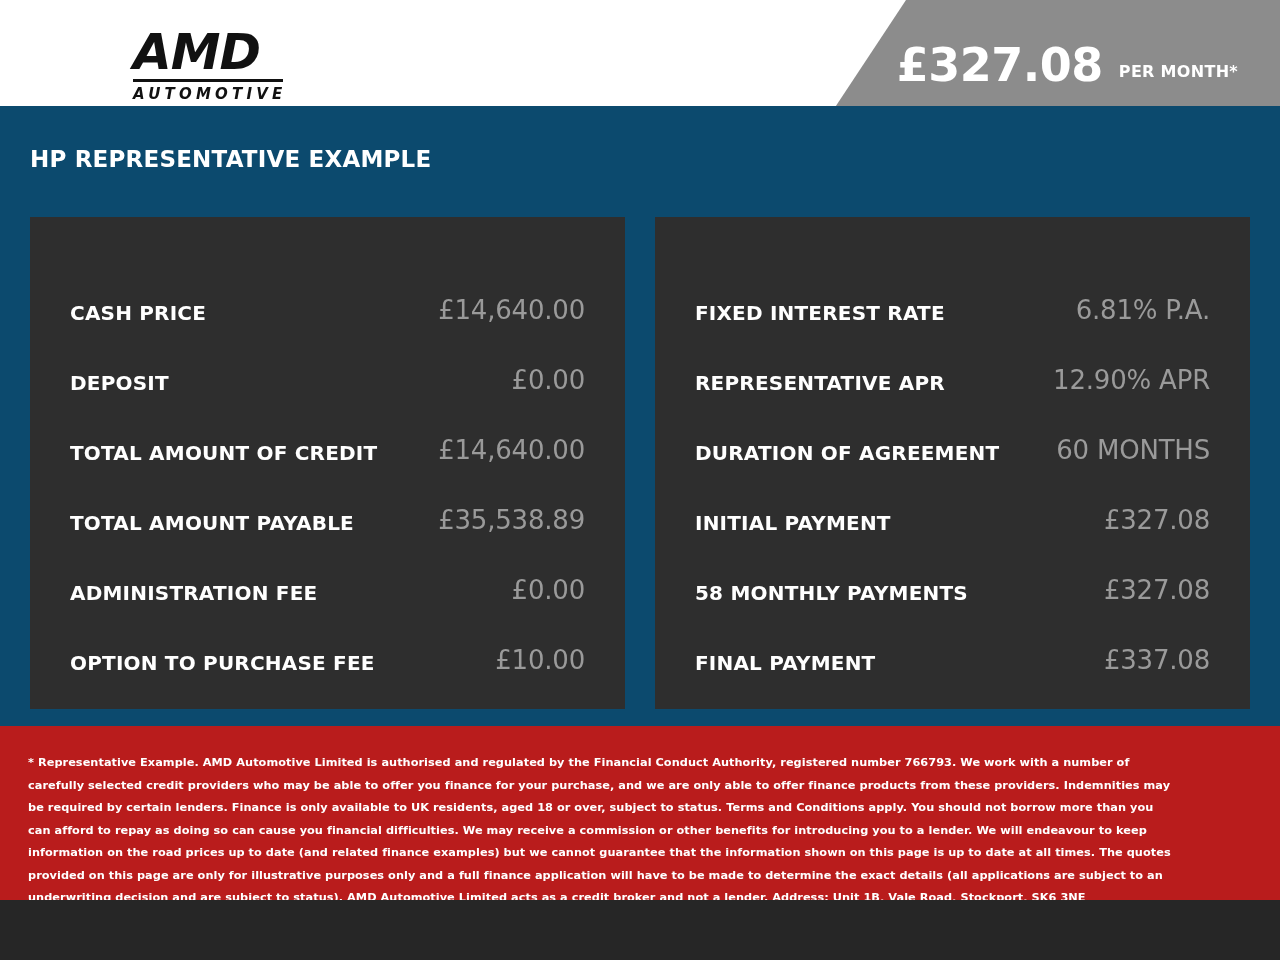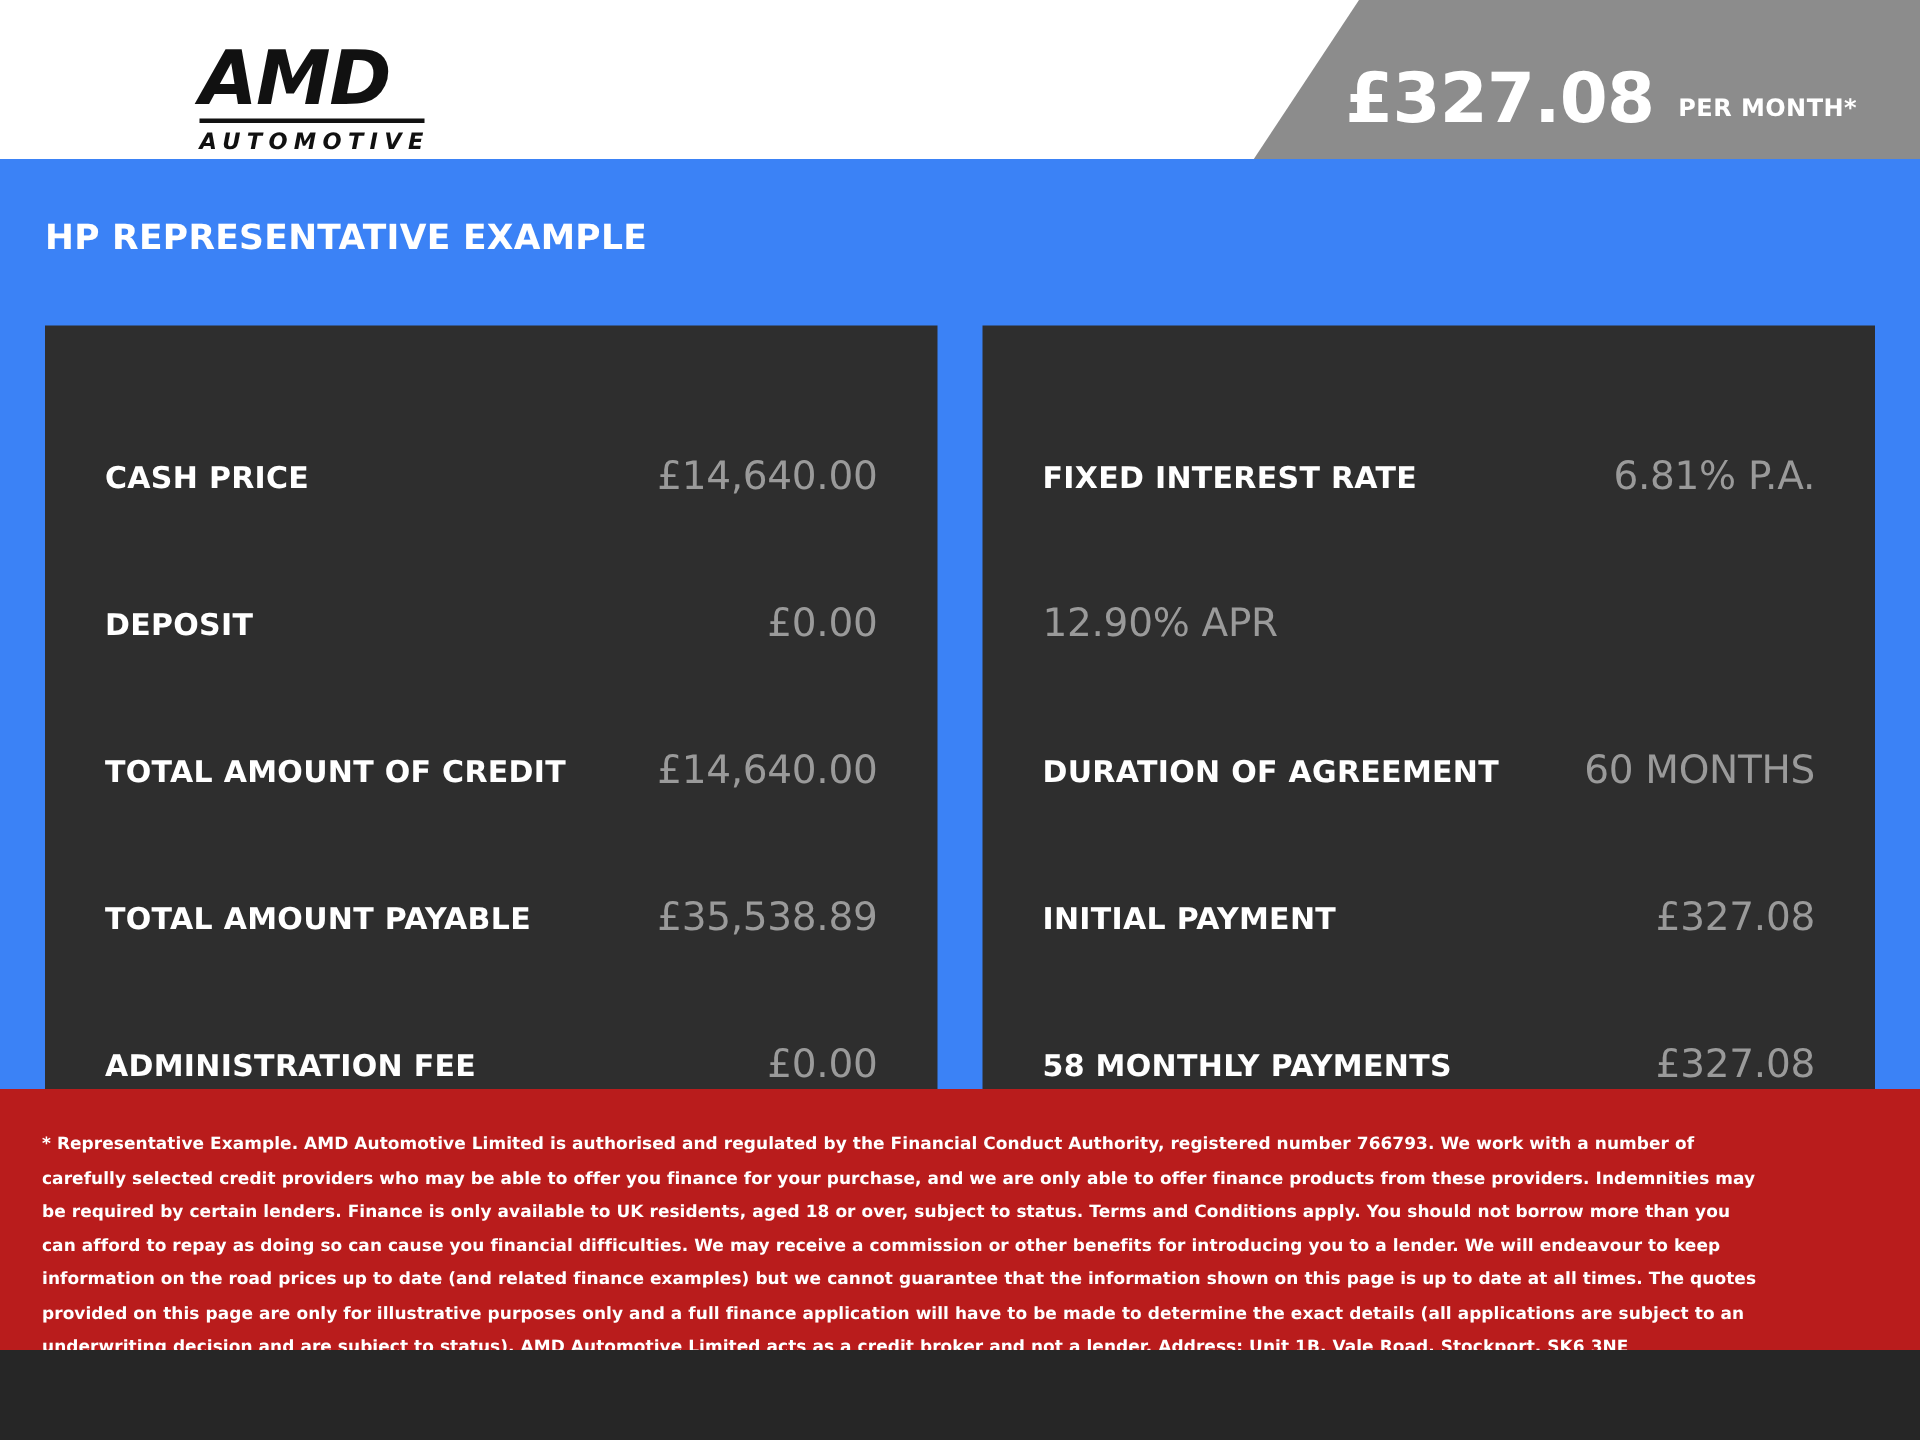--- a/index.html
+++ b/index.html
@@ -86,21 +86,21 @@
     margin-left: 16px;
     position: relative;
     top: 6px;
   }
 
   
   .body-area {
     position: relative;
     width: 1280px;
     height: 620px;
-    background: #3b82f6;
+    background: #0c4a6e;
     padding: 0;
   }
   .section-title {
     position: absolute;
     left: 30px;
     top: 40px;
     font-family: "DejaVu Sans", sans-serif;
     font-size: 23px;
     font-weight: 700;
     color: #ffffff;
@@ -115,24 +115,23 @@
     display: flex;
     gap: 30px;
   }
   .card {
     width: 595px;
     background: #2e2e2e;
     padding: 38px 40px 34px 40px;
   }
   .row {
     display: flex;
-    align-items: center;
+    align-items: flex-end;
     justify-content: space-between;
     height: 70px;
-    margin-top: 28px;
   }
   .row-label {
     font-family: "DejaVu Sans", sans-serif;
     font-size: 20px;
     font-weight: 700;
     color: #ffffff;
     letter-spacing: 0.2px;
     white-space: nowrap;
   }
   .row-value {
@@ -218,20 +217,21 @@
         <span class="row-value">£10.00</span>
       </div>
     </div>
 
     <div class="card">
       <div class="row">
         <span class="row-label">FIXED INTEREST RATE</span>
         <span class="row-value">6.81% P.A.</span>
       </div>
       <div class="row">
+        <span class="row-label">REPRESENTATIVE APR</span>
         <span class="row-value">12.90% APR</span>
       </div>
       <div class="row">
         <span class="row-label">DURATION OF AGREEMENT</span>
         <span class="row-value">60 MONTHS</span>
       </div>
       <div class="row">
         <span class="row-label">INITIAL PAYMENT</span>
         <span class="row-value">£327.08</span>
       </div>

